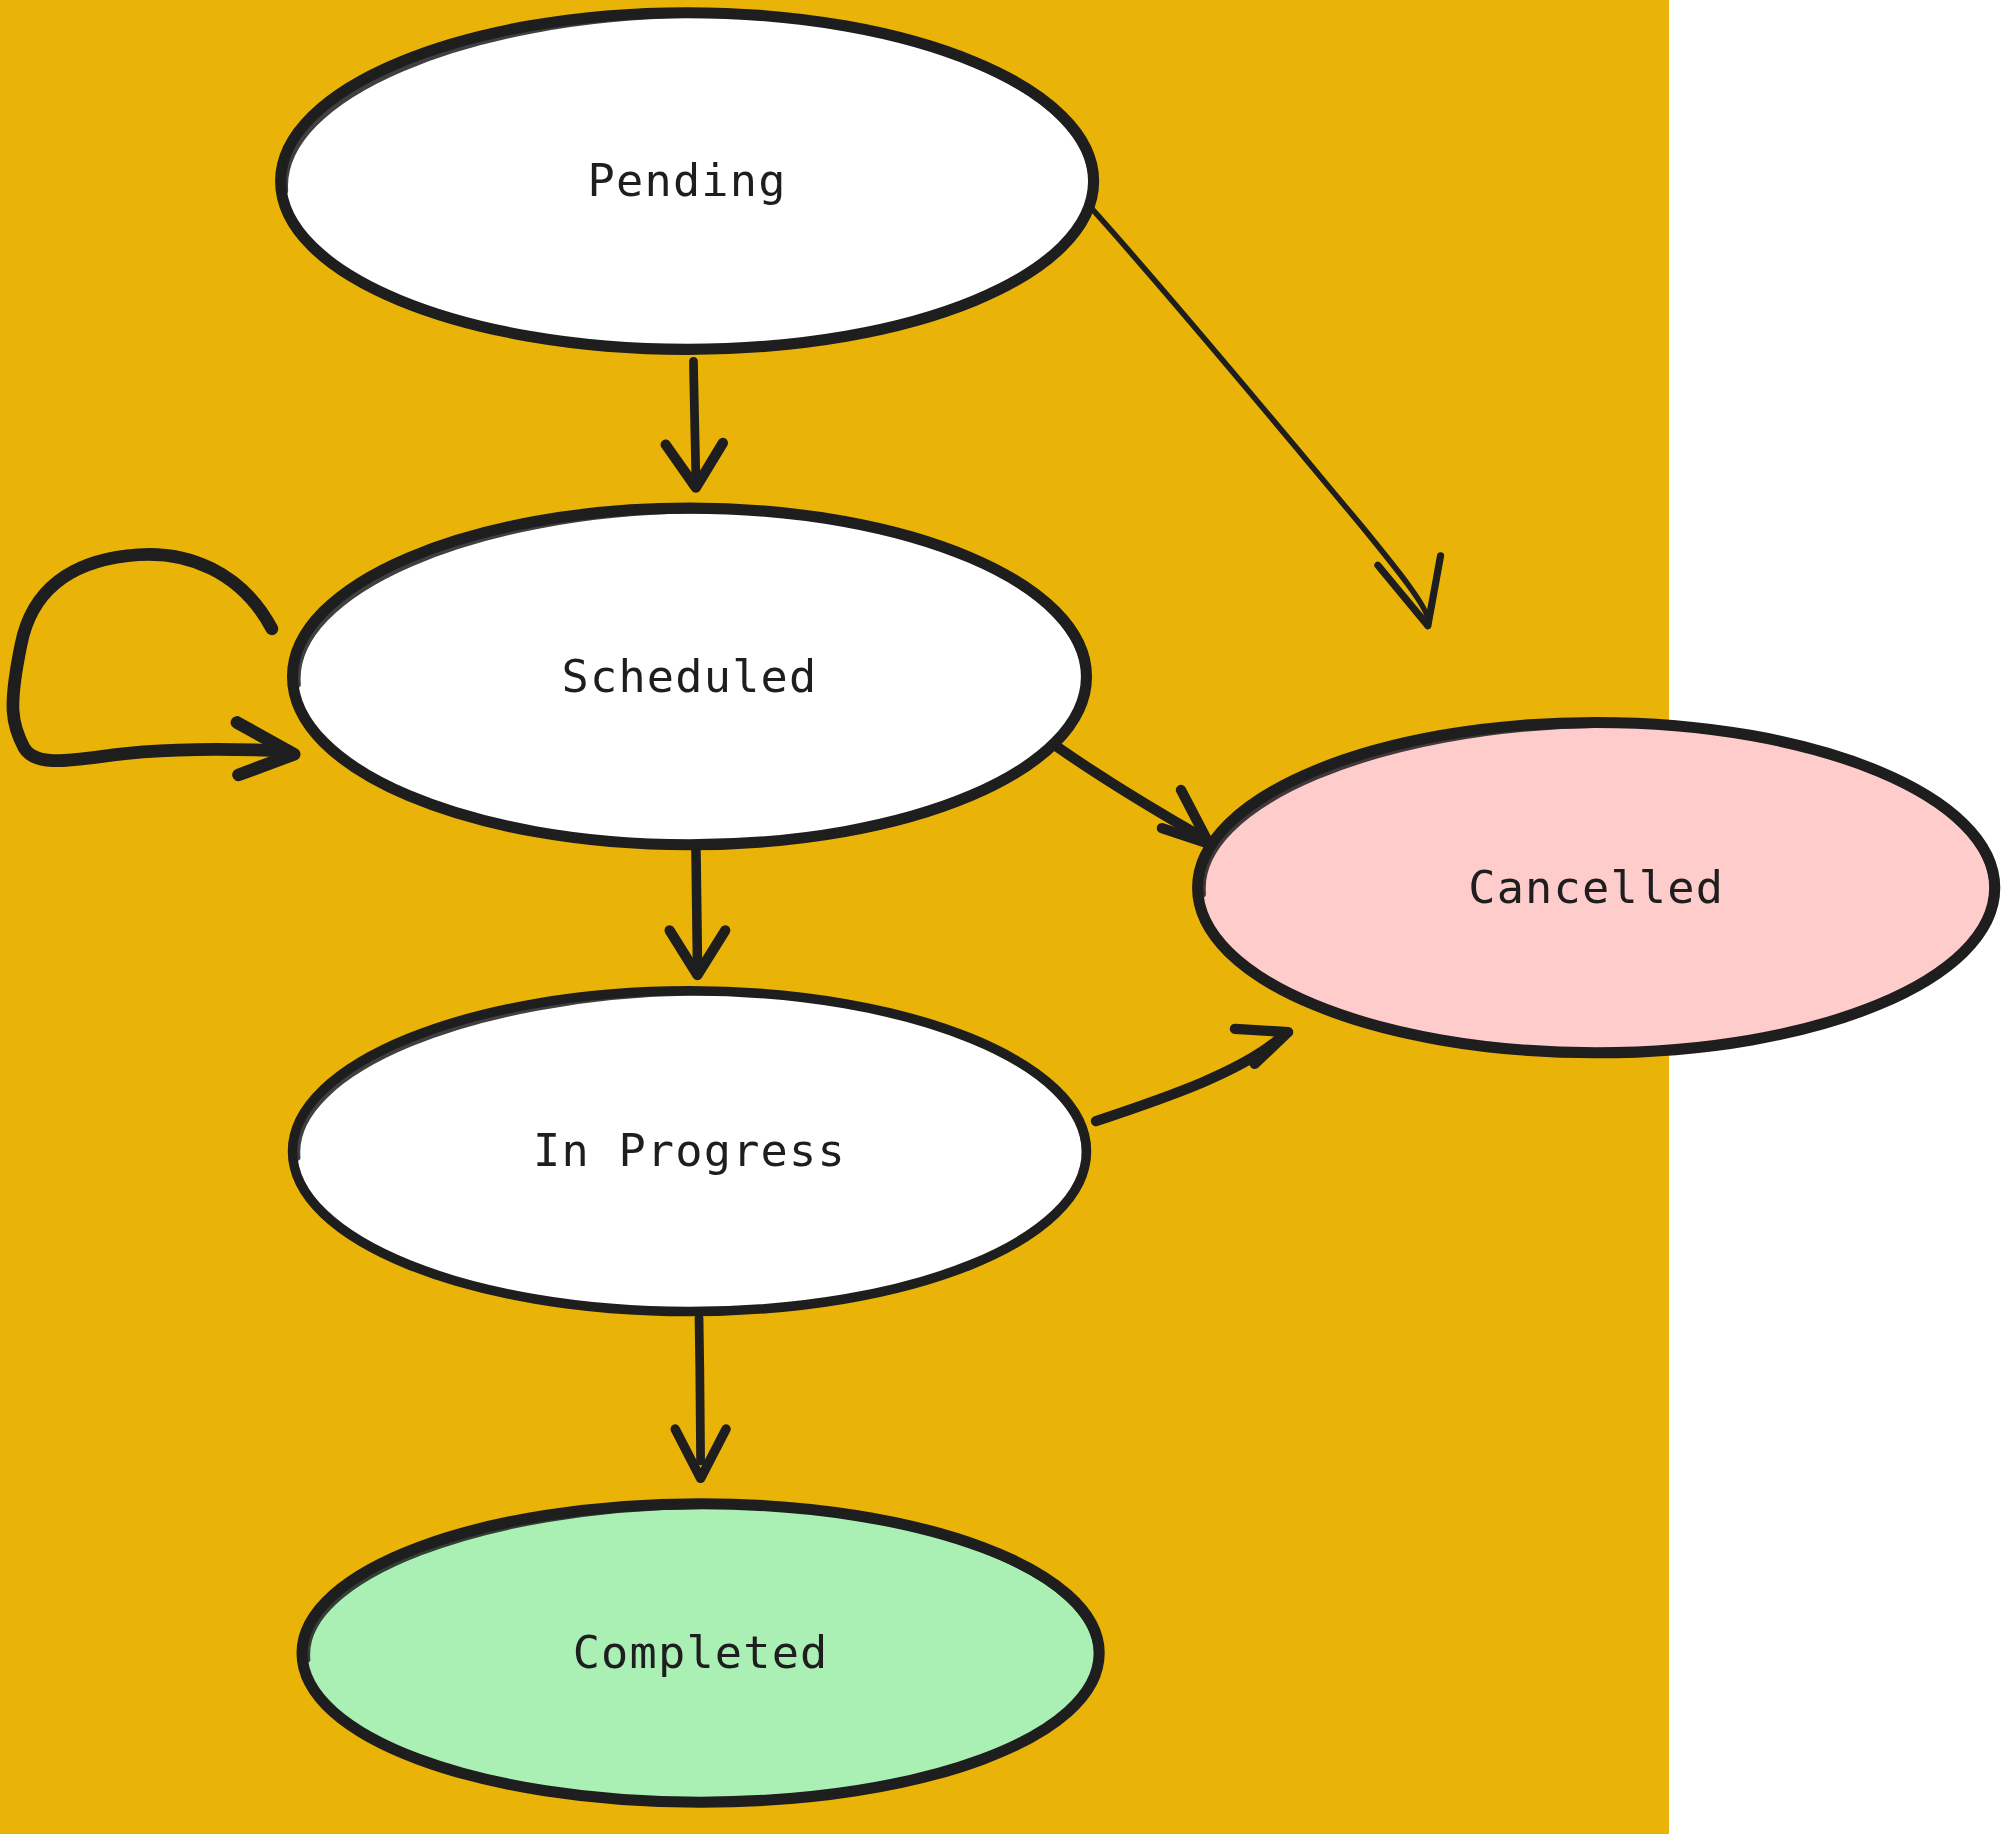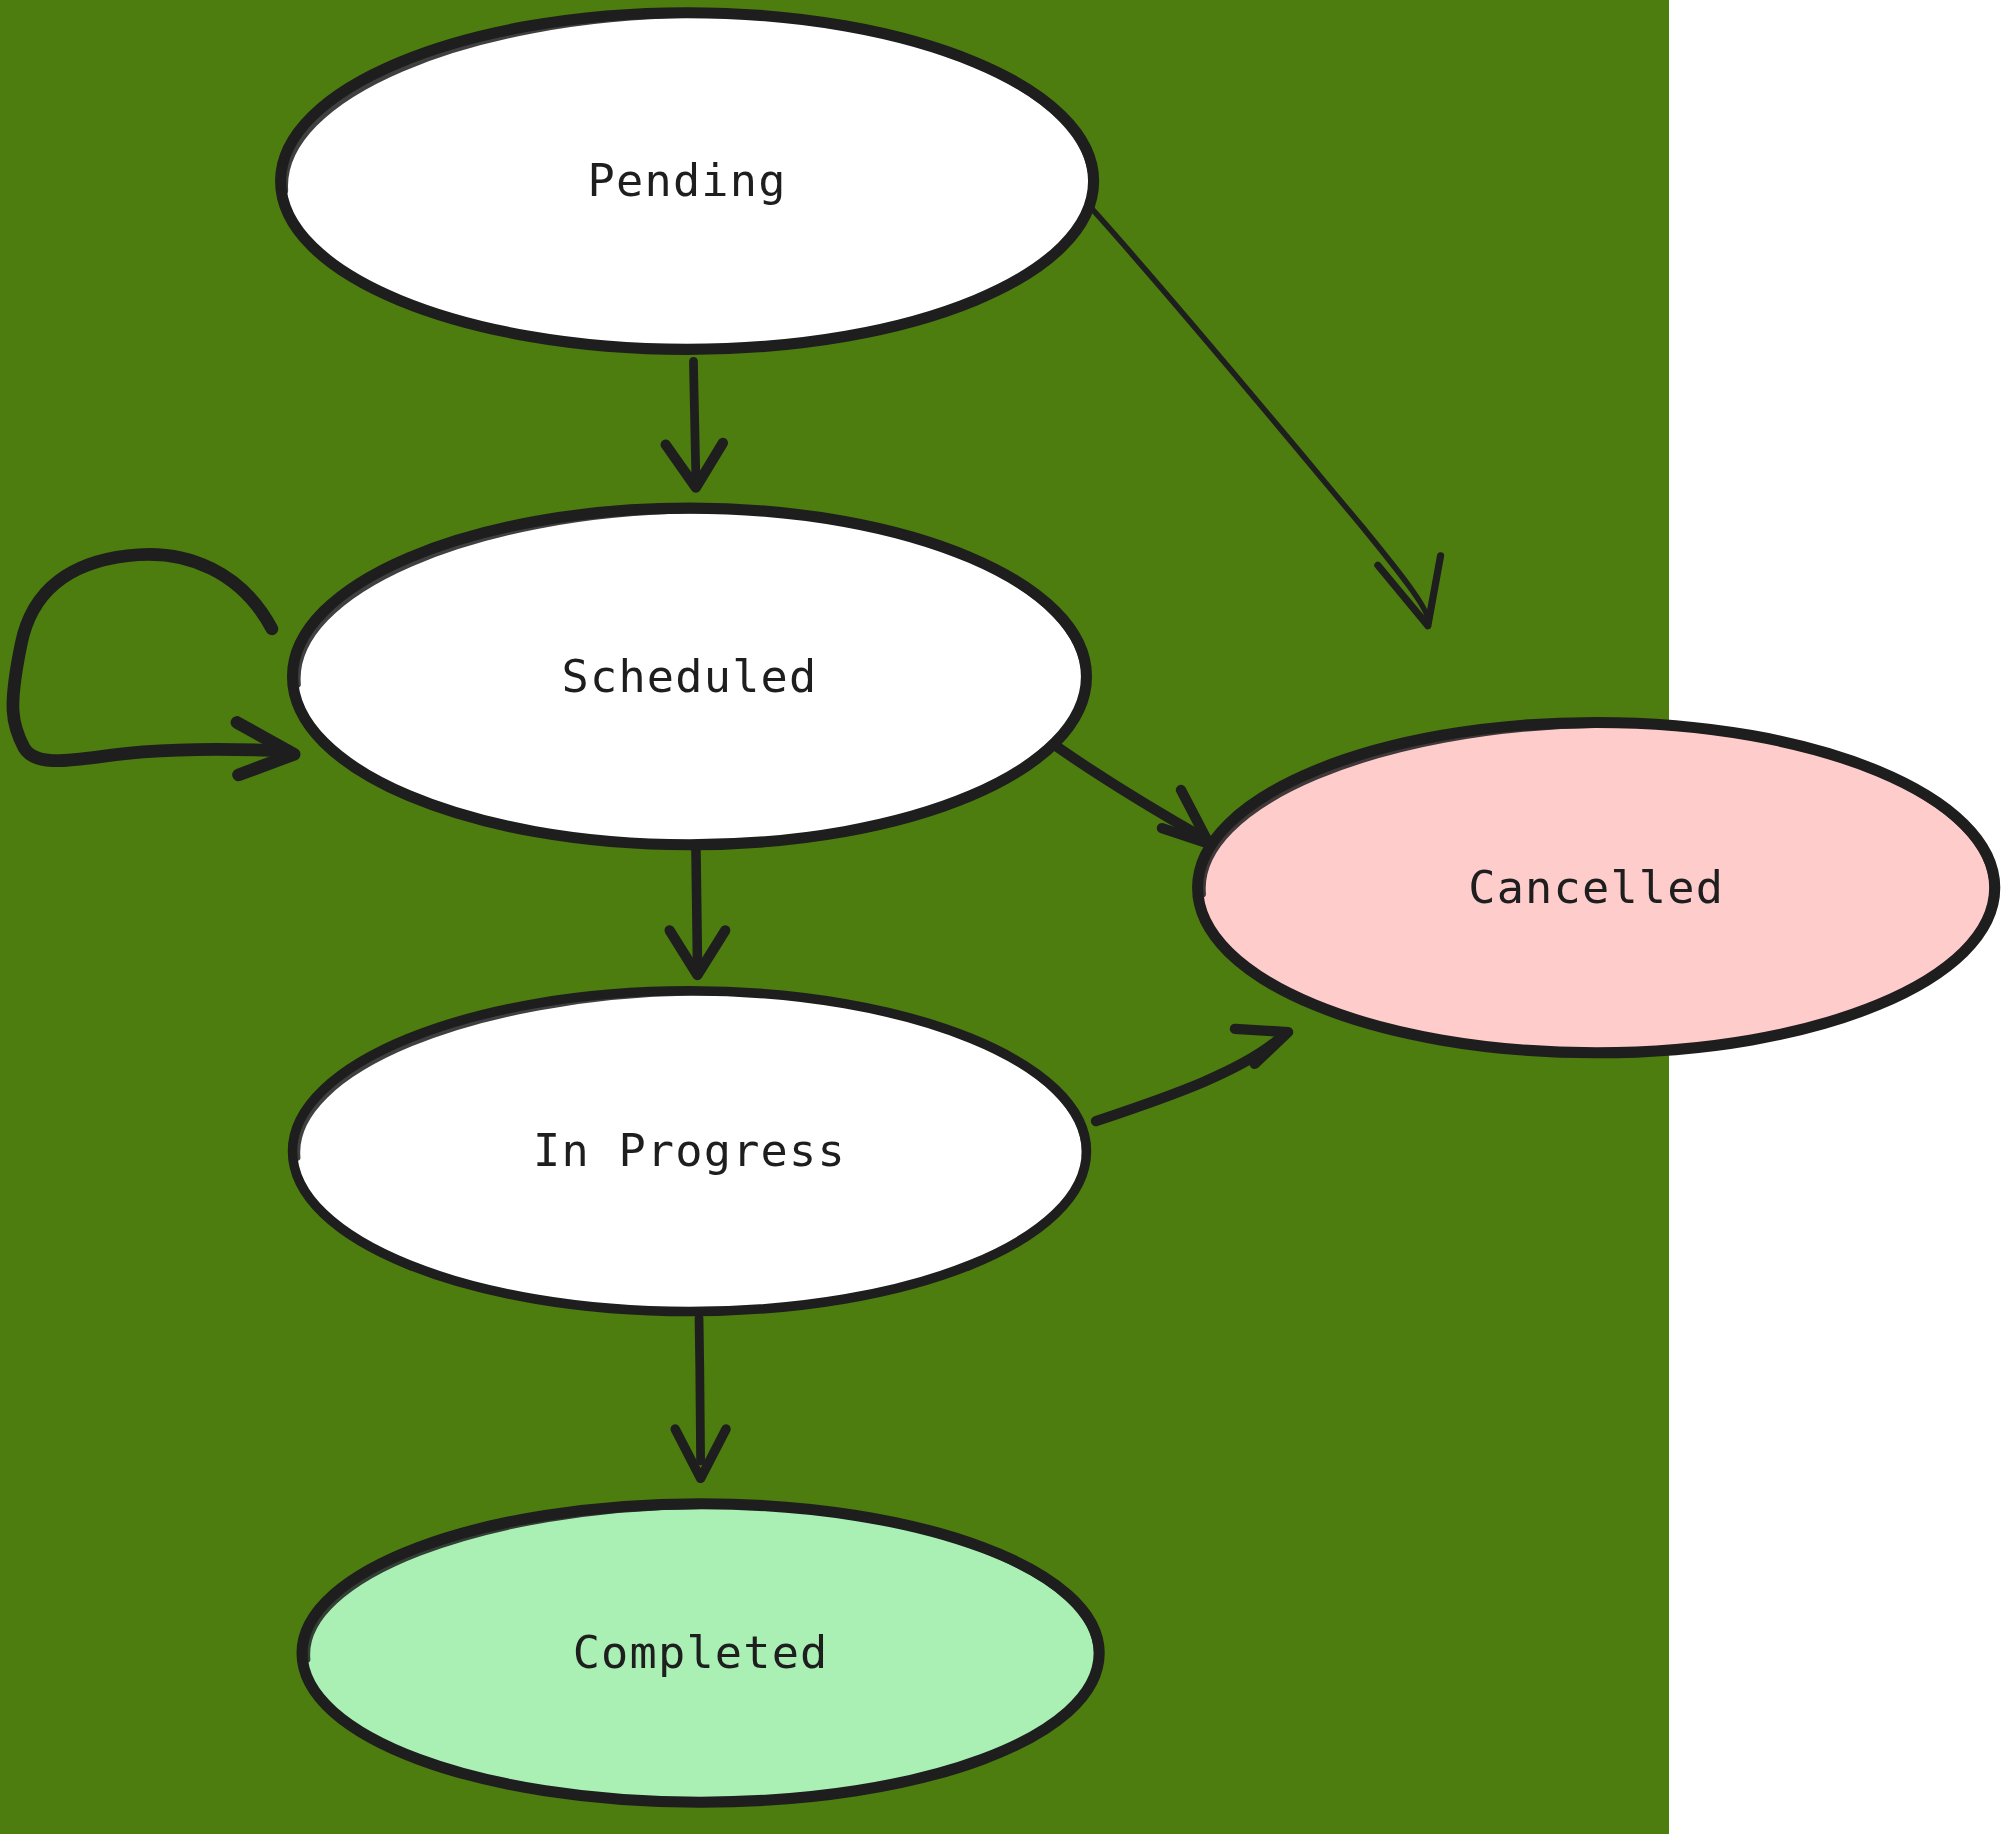--- a/index.html
+++ b/index.html
@@ -11,21 +11,21 @@
   body {
     width: 2007px;
     height: 1834px;
     overflow: hidden;
     font-family: "DejaVu Sans Mono", "Liberation Mono", monospace;
   }
   #diagram-root {
     position: relative;
     width: 1669px;
     height: 1834px;
-    background: #4d7c0f;
+    background: #eab308;
   }
   svg.canvas {
     position: absolute;
     top: 0;
     left: 0;
     width: 2007px;
     height: 1834px;
     display: block;
   }
   .node-shape {

